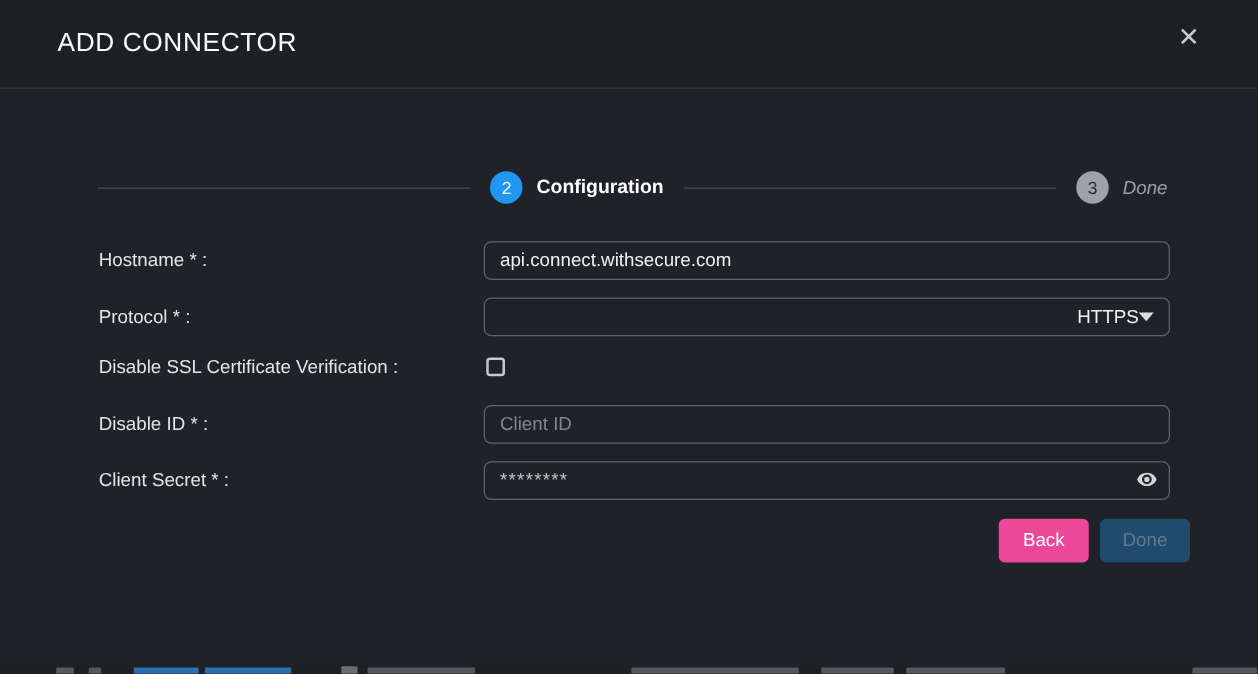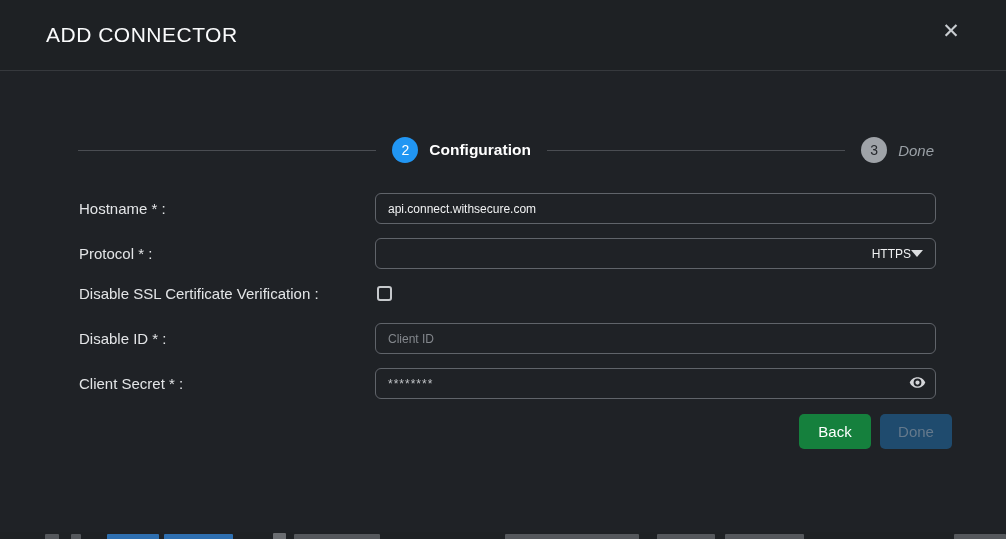--- a/index.html
+++ b/index.html
@@ -103,41 +103,42 @@
   .pencil-svg { width: 13px; height: 13px; fill: #ffffff; }
   
   .form {
     margin: 30px 70px 0 79px;
   }
   .form-row {
     display: grid;
     grid-template-columns: 296px 1fr;
     align-items: center;
     margin-bottom: 14px;
+    gap: 12px;
   }
   .form-row.top-align {
     align-items: flex-start;
     margin-top: 8px;
     margin-bottom: 18px;
   }
   .field-label {
     font-size: 15px;
     color: #e3e5e7;
     line-height: 21px;
     max-width: 240px;
   }
   .text-input, .select-box {
     height: 31px;
     box-sizing: border-box;
     width: 100%;
     background: transparent;
     border: 1px solid #60646a;
     border-radius: 6px;
     color: #f0f1f2;
-    font-size: 12px;
+    font-size: 15px;
     font-family: "Liberation Sans", sans-serif;
     padding: 0 12px;
     outline: none;
   }
   .text-input::placeholder { color: #83878c; }
   .text-input.masked { color: #c0c3c6; letter-spacing: 1px; }
   .select-box {
     display: flex;
     align-items: center;
     justify-content: flex-end;
@@ -183,21 +184,21 @@
   .btn {
     height: 35px;
     min-width: 72px;
     border: none;
     border-radius: 5px;
     font-size: 15px;
     font-family: "Liberation Sans", sans-serif;
     padding: 0 18px;
     cursor: pointer;
   }
-  .btn-back { background: #15803d; color: #ffffff; }
+  .btn-back { background: #ec4899; color: #ffffff; }
   .btn-next { background: #1f4b6e; color: #64798c; margin-left: 9px; cursor: default; }
   
   .bg-strip {
     position: absolute;
     left: 0;
     bottom: 0;
     width: 1006px;
     height: 7px;
     background: #1e2124;
     overflow: hidden;

